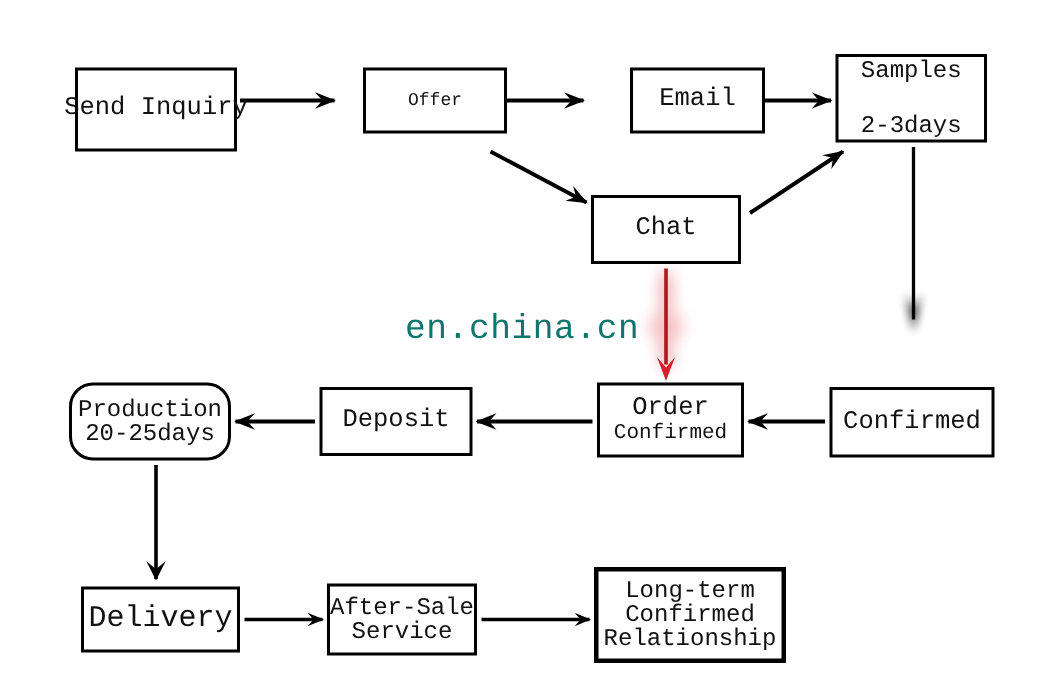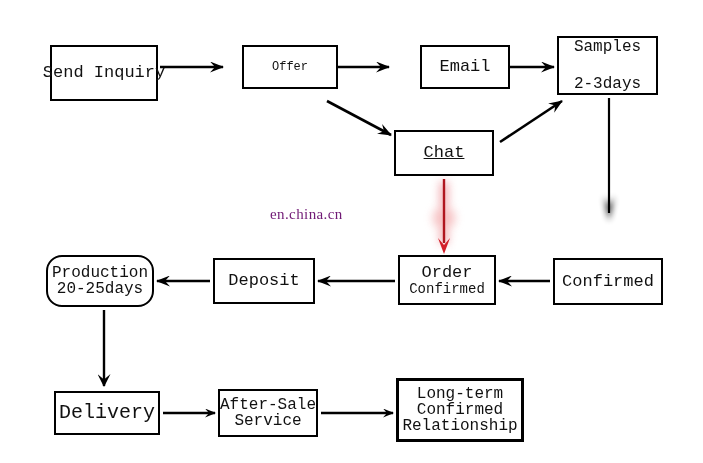--- a/index.html
+++ b/index.html
@@ -37,21 +37,21 @@
   .node .l1, .node .l2, .node .l3 {
     display: block;
     letter-spacing: 0px;
   }
 
   
   #n-send-inquiry { left: 50px;  top: 45px;  width: 108px; height: 56px; font-size: 17px; }
   #n-offer        { left: 226px; top: 45px;  width: 96px;  height: 44px; font-size: 12px; margin-left: 16px; }
   #n-email        { left: 392px; top: 45px;  width: 90px;  height: 44px; font-size: 17px; margin-left: 28px; }
   #n-samples      { left: 557px; top: 36px;  width: 101px; height: 59px; font-size: 16px; gap: 21px; }
-  #n-chat         { left: 394px; top: 130px; width: 100px; height: 46px; font-size: 17px; text-decoration: underline; }
+  #n-chat         { left: 394px; top: 130px; width: 100px; height: 46px; font-size: 17px; }
 
   #n-production   { left: 46px;  top: 255px; width: 108px; height: 52px; font-size: 16px; border-radius: 16px; }
   #n-deposit      { left: 213px; top: 258px; width: 102px; height: 46px; font-size: 17px; }
   #n-order        { left: 398px; top: 255px; width: 98px;  height: 50px; }
   #n-order .l1    { font-size: 17px; }
   #n-order .l2    { font-size: 14px; }
   #n-confirmed    { left: 553px; top: 258px; width: 110px; height: 47px; font-size: 17px; }
 
   #n-delivery     { left: 54px;  top: 391px; width: 106px; height: 44px; font-size: 20px; }
   #n-after-sale   { left: 218px; top: 389px; width: 100px; height: 48px; font-size: 16px; }
@@ -66,23 +66,23 @@
     height: 463px;
     z-index: 2;
     pointer-events: none;
   }
 
   
   #watermark {
     position: absolute;
     left: 270px;
     top: 206px;
-    font-family: Liberation Serif, serif;
-    font-size: 15px;
-    color: #701a75;
+    font-family: Liberation Mono, monospace;
+    font-size: 23px;
+    color: #0f766e;
     letter-spacing: 0.4px;
     z-index: 8;
     user-select: none;
   }
 </style>
 </head>
 <body>
 
 <div id="canvas">
 

